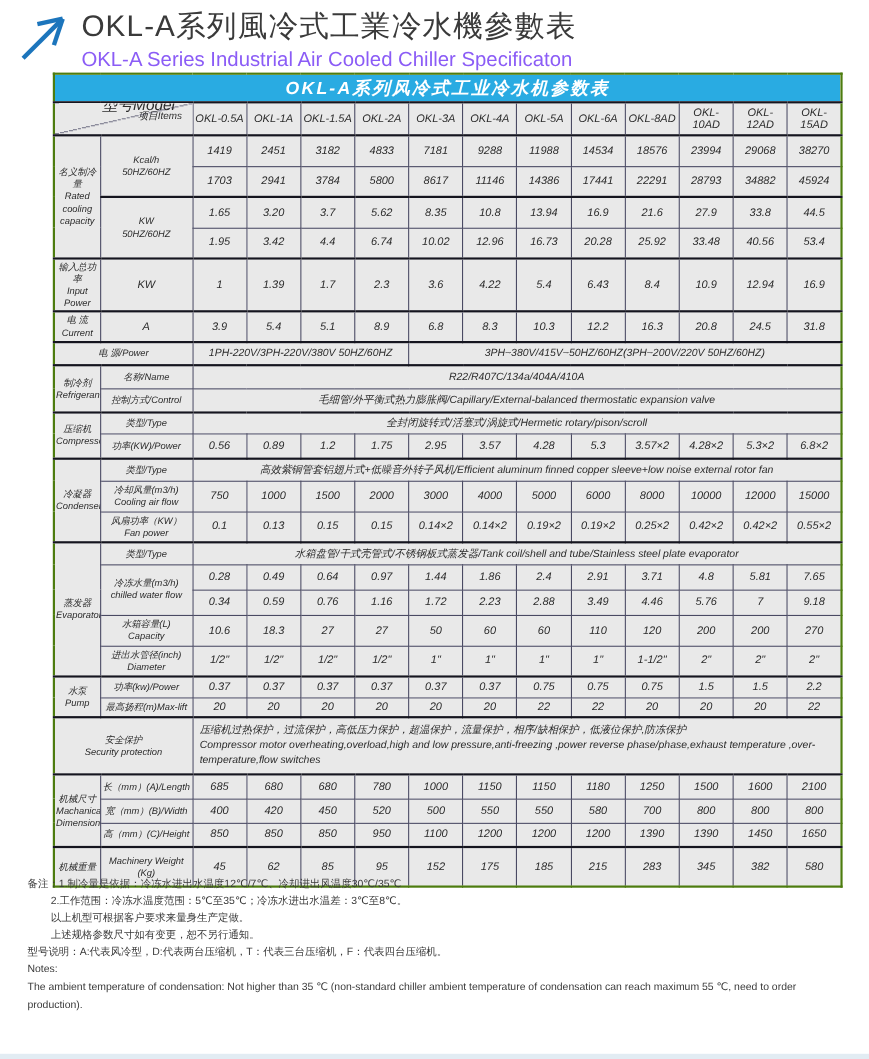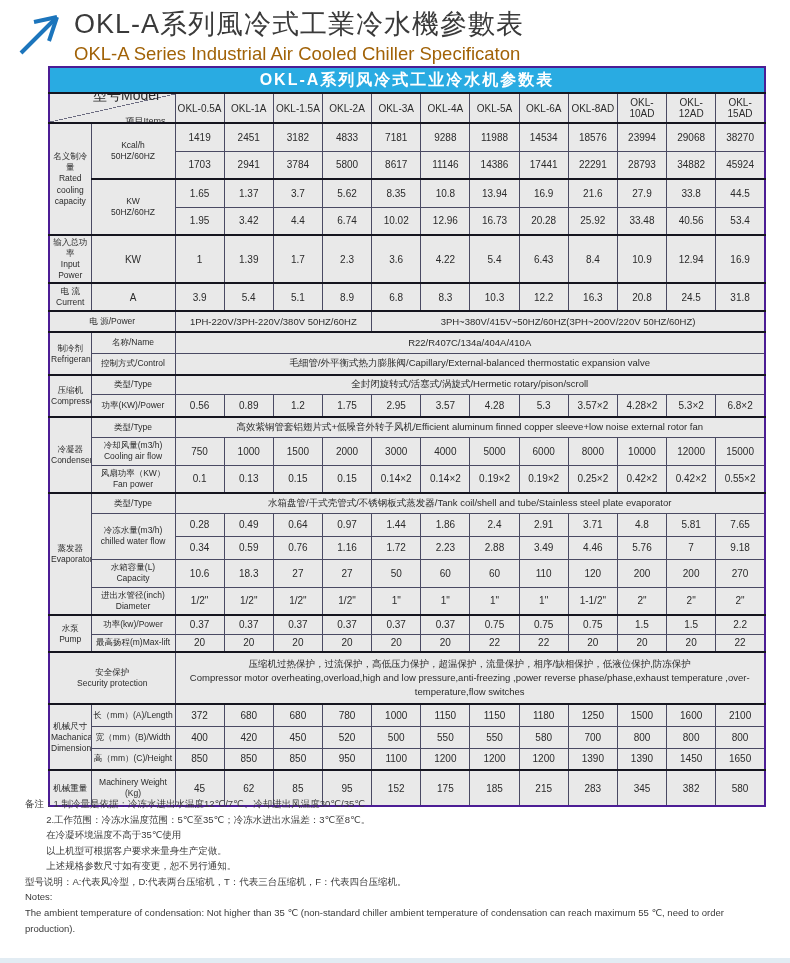--- a/index.html
+++ b/index.html
@@ -5,43 +5,43 @@
   * { margin: 0; padding: 0; box-sizing: border-box; }
   html,body { width: 790px; height: 963px; background: #ffffff; overflow: hidden;
     font-family: "Liberation Sans", "DejaVu Sans", sans-serif; }
   .page { position: relative; width: 642px; height: 963px; }
 
   
   .hdr { position: absolute; top: 6px; left: 12px; display: flex; align-items: flex-start; }
   .logo { width: 52px; height: 48px; margin-top: 2px; }
   .titles { margin-left: 10px; color: #3d3d3d; }
   .title-zh { font-size: 27px; letter-spacing: 1px; color: #3a3a3a; }
-  .title-en { font-size: 18.5px; margin-top: 1px; color: #a16207; }
+  .title-en { font-size: 18.5px; margin-top: 1px; color: #8b5cf6; }
 
   
   table.spec { border-collapse: collapse; table-layout: fixed; width: 716px;
-    position: absolute; left: 48px; top: 66px; border: 2px solid #4c1d95; }
+    position: absolute; left: 48px; top: 66px; border: 2px solid #4d7c0f; font-style: italic; }
   .spec td { border: 1px solid #4a4a63; background: #e9e9e9; text-align: center;
     vertical-align: middle; font-size: 10px; color: #2b2b2b; padding: 1px 1px; overflow: hidden; }
   tr.gt td { border-top: 2px solid #15151f; }
   td.cap { background: #29abe2; color: #ffffff; font-size: 16px; font-weight: bold;
     letter-spacing: 2px; border: 1px solid #29abe2; height: 26px; }
   .pre { white-space: pre-line; }
   td.glabel { font-size: 8.5px; line-height: 1.3; }
   td.ilabel { font-size: 8.5px; line-height: 1.3; }
   td.unit { font-size: 10px; }
   td.mh { font-size: 10px; }
   td.span-text { font-size: 9.5px; }
-  td.sec { text-align: center; padding: 1px 6px; font-size: 9.5px; line-height: 1.5; }
+  td.sec { text-align: left; padding: 1px 6px; font-size: 9.5px; line-height: 1.5; }
   
   td.corner { position: relative; height: 30px;
     background-image: linear-gradient(to bottom right, rgba(0,0,0,0) 49.3%, #6b6b80 49.3%, #6b6b80 50.7%, rgba(0,0,0,0) 50.7%);
     background-color: #e9e9e9; }
   .corner-model { position: absolute; left: 5px; bottom: 17px; font-size: 14px; color: #2b2b2b; margin-left: 38px; }
-  .corner-items { position: absolute; right: 9px; top: 21px; font-size: 9px; color: #2b2b2b; }
+  .corner-items { position: absolute; right: 9px; top: 5px; font-size: 9px; color: #2b2b2b; }
 
   
   tr.r18 { height: 18px; } tr.r19 { height: 19px; } tr.r20 { height: 20px; }
   tr.r21 { height: 21px; } tr.r22 { height: 22px; } tr.r23 { height: 23px; }
   tr.r28 { height: 28px; } tr.r30 { height: 30px; } tr.r36 { height: 36px; }
   tr.r52 { height: 52px; }
 
   
   .notes { position: absolute; left: 25px; top: 796px; width: 750px; color: #3a3a3a; }
   .note-line { white-space: pre-wrap; font-size: 9.5px; line-height: 15.5px; }
@@ -127,21 +127,21 @@
           <td>17441</td>
           <td>22291</td>
           <td>28793</td>
           <td>34882</td>
           <td>45924</td>
         </tr>
       <tr class="gt r28">
         <td class="ilabel pre" rowspan="2">KW
 50HZ/60HZ</td>
         <td>1.65</td>
-          <td>1.37</td>
+          <td>3.20</td>
           <td>3.7</td>
           <td>5.62</td>
           <td>8.35</td>
           <td>10.8</td>
           <td>13.94</td>
           <td>16.9</td>
           <td>21.6</td>
           <td>27.9</td>
           <td>33.8</td>
           <td>44.5</td>
@@ -384,21 +384,21 @@
           <div>压缩机过热保护，过流保护，高低压力保护，超温保护，流量保护，相序/缺相保护，低液位保护,防冻保护</div>
           <div>Compressor motor overheating,overload,high and low pressure,anti-freezing ,power reverse phase/phase,exhaust temperature ,over-temperature,flow switches</div>
         </td>
       </tr>
 
       <tr class="gt r22">
         <td class="glabel pre" rowspan="3">机械尺寸
 Machanical
 Dimensions</td>
         <td class="ilabel">长（mm）(A)/Length</td>
-        <td>372</td>
+        <td>685</td>
           <td>680</td>
           <td>680</td>
           <td>780</td>
           <td>1000</td>
           <td>1150</td>
           <td>1150</td>
           <td>1180</td>
           <td>1250</td>
           <td>1500</td>
           <td>1600</td>
@@ -452,21 +452,20 @@
           <td>382</td>
           <td>580</td>
       </tr>
     </tbody>
   </table>
 
   <div class="notes">
     <div class="notes-zh">
       <div class="note-line">备注：1.制冷量是依据：冷冻水进出水温度12℃/7℃、冷却进出风温度30℃/35℃</div>
         <div class="note-line">        2.工作范围：冷冻水温度范围：5℃至35℃；冷冻水进出水温差：3℃至8℃。</div>
-        <div class="note-line">        在冷凝环境温度不高于35℃使用</div>
         <div class="note-line">        以上机型可根据客户要求来量身生产定做。</div>
         <div class="note-line">        上述规格参数尺寸如有变更，恕不另行通知。</div>
         <div class="note-line">型号说明：A:代表风冷型，D:代表两台压缩机，T：代表三台压缩机，F：代表四台压缩机。</div>
     </div>
     <div class="notes-en">
       <div class="note-line">Notes:</div>
         <div class="note-line">The ambient temperature of condensation: Not higher than 35 ℃ (non-standard chiller ambient temperature of condensation can reach maximum 55 ℃, need to order production).</div>
     </div>
   </div>
 

